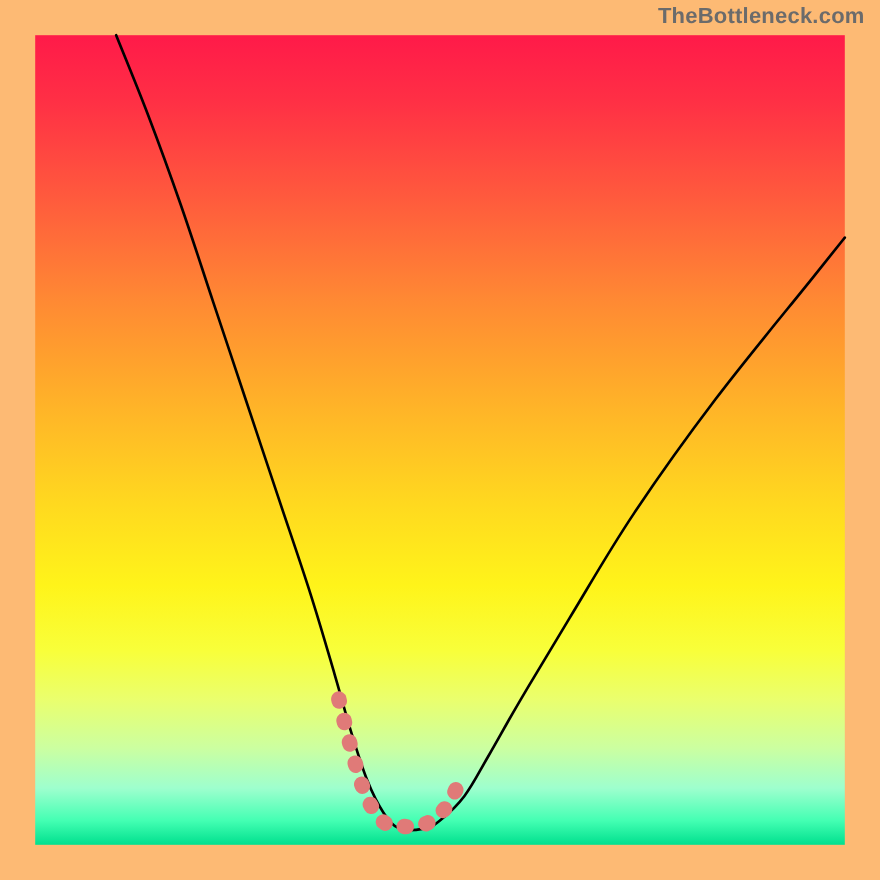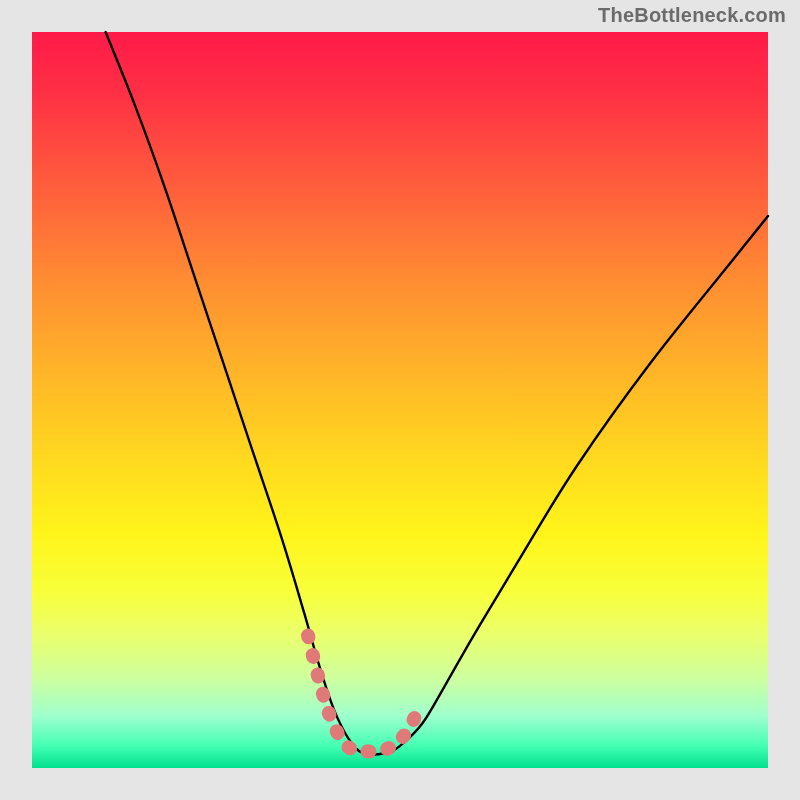--- a/index.html
+++ b/index.html
@@ -9,21 +9,21 @@
     height: 800px;
     background: #000;
     overflow: hidden;
   }
   .frame {
     position: absolute;
     top: 0;
     left: 0;
     width: 800px;
     height: 800px;
-    background: #e5e5e5;
+    background: #fdba74;
   }
   .plot-area {
     position: absolute;
     top: 32px;
     left: 32px;
     width: 736px;
     height: 736px;
     background: linear-gradient(to bottom,
       #ff1a49 0%,
       #ff2f45 8%,

